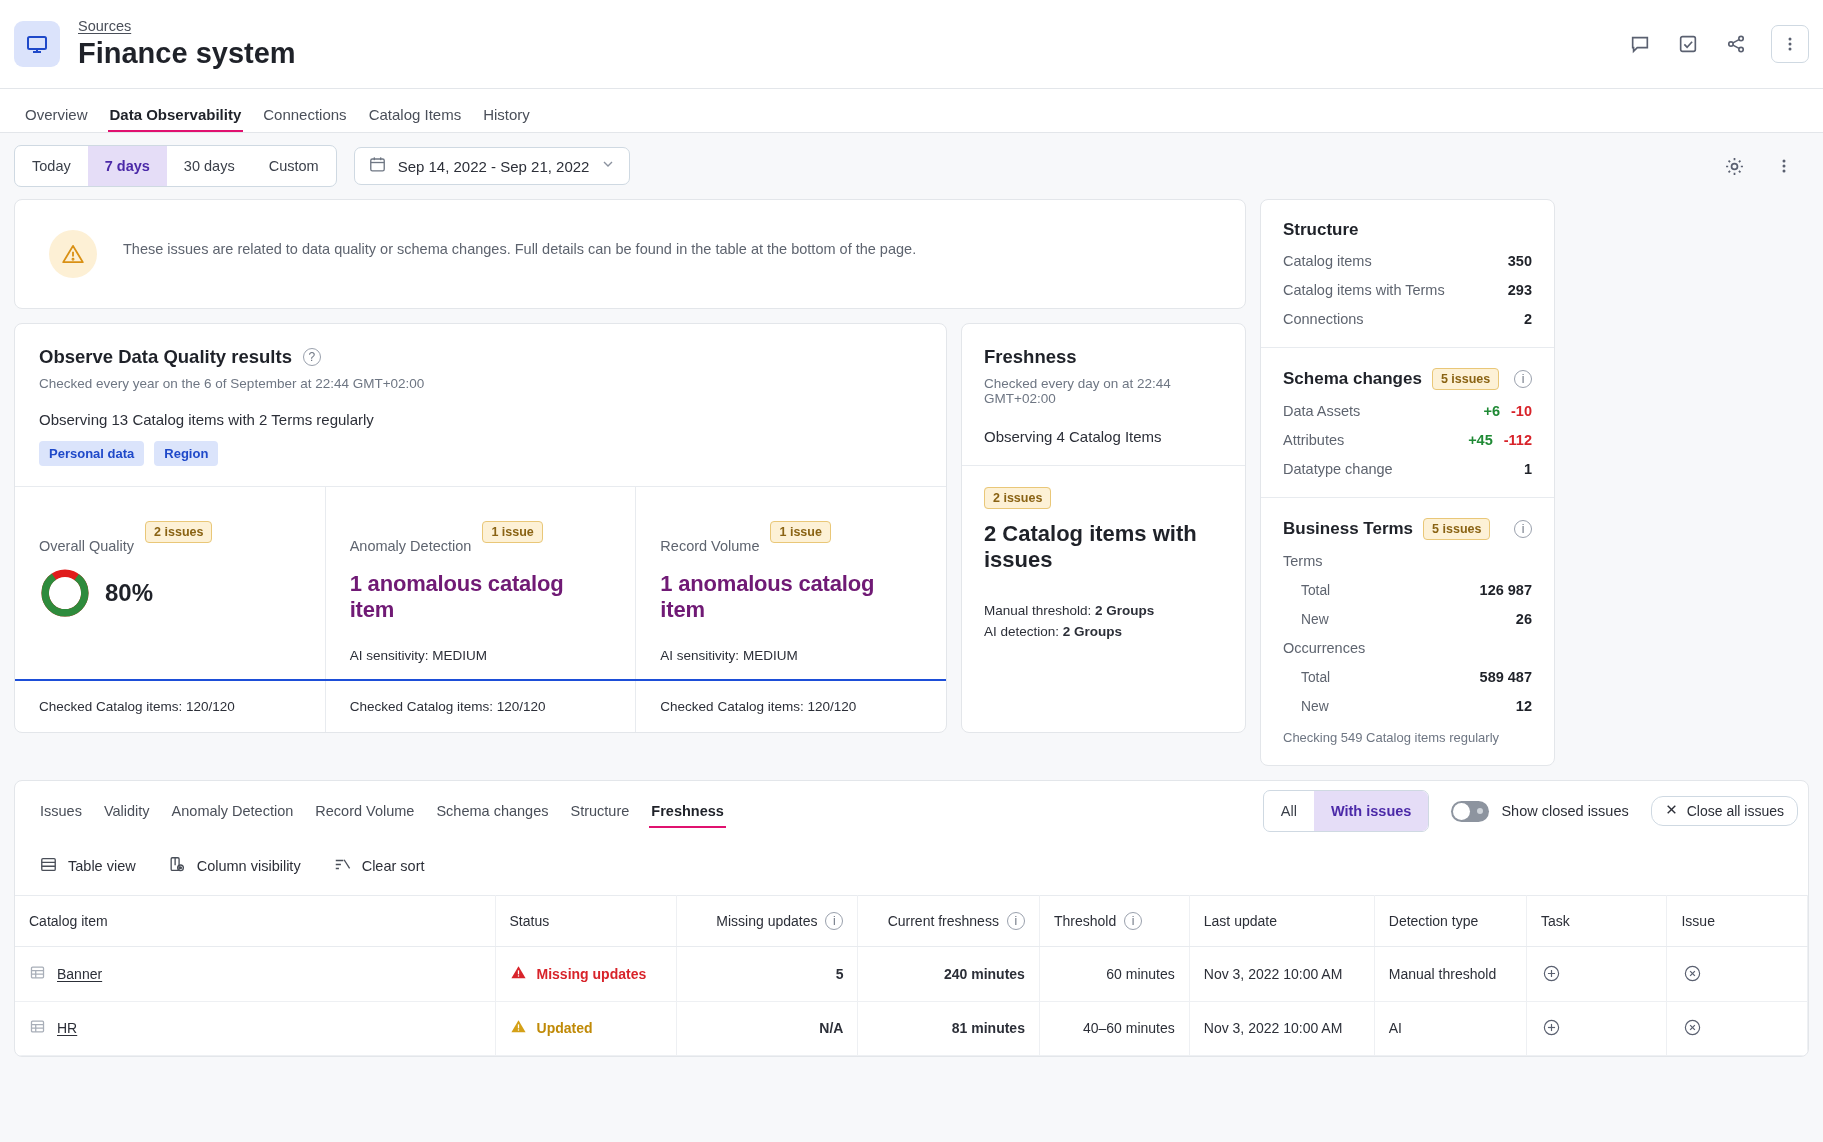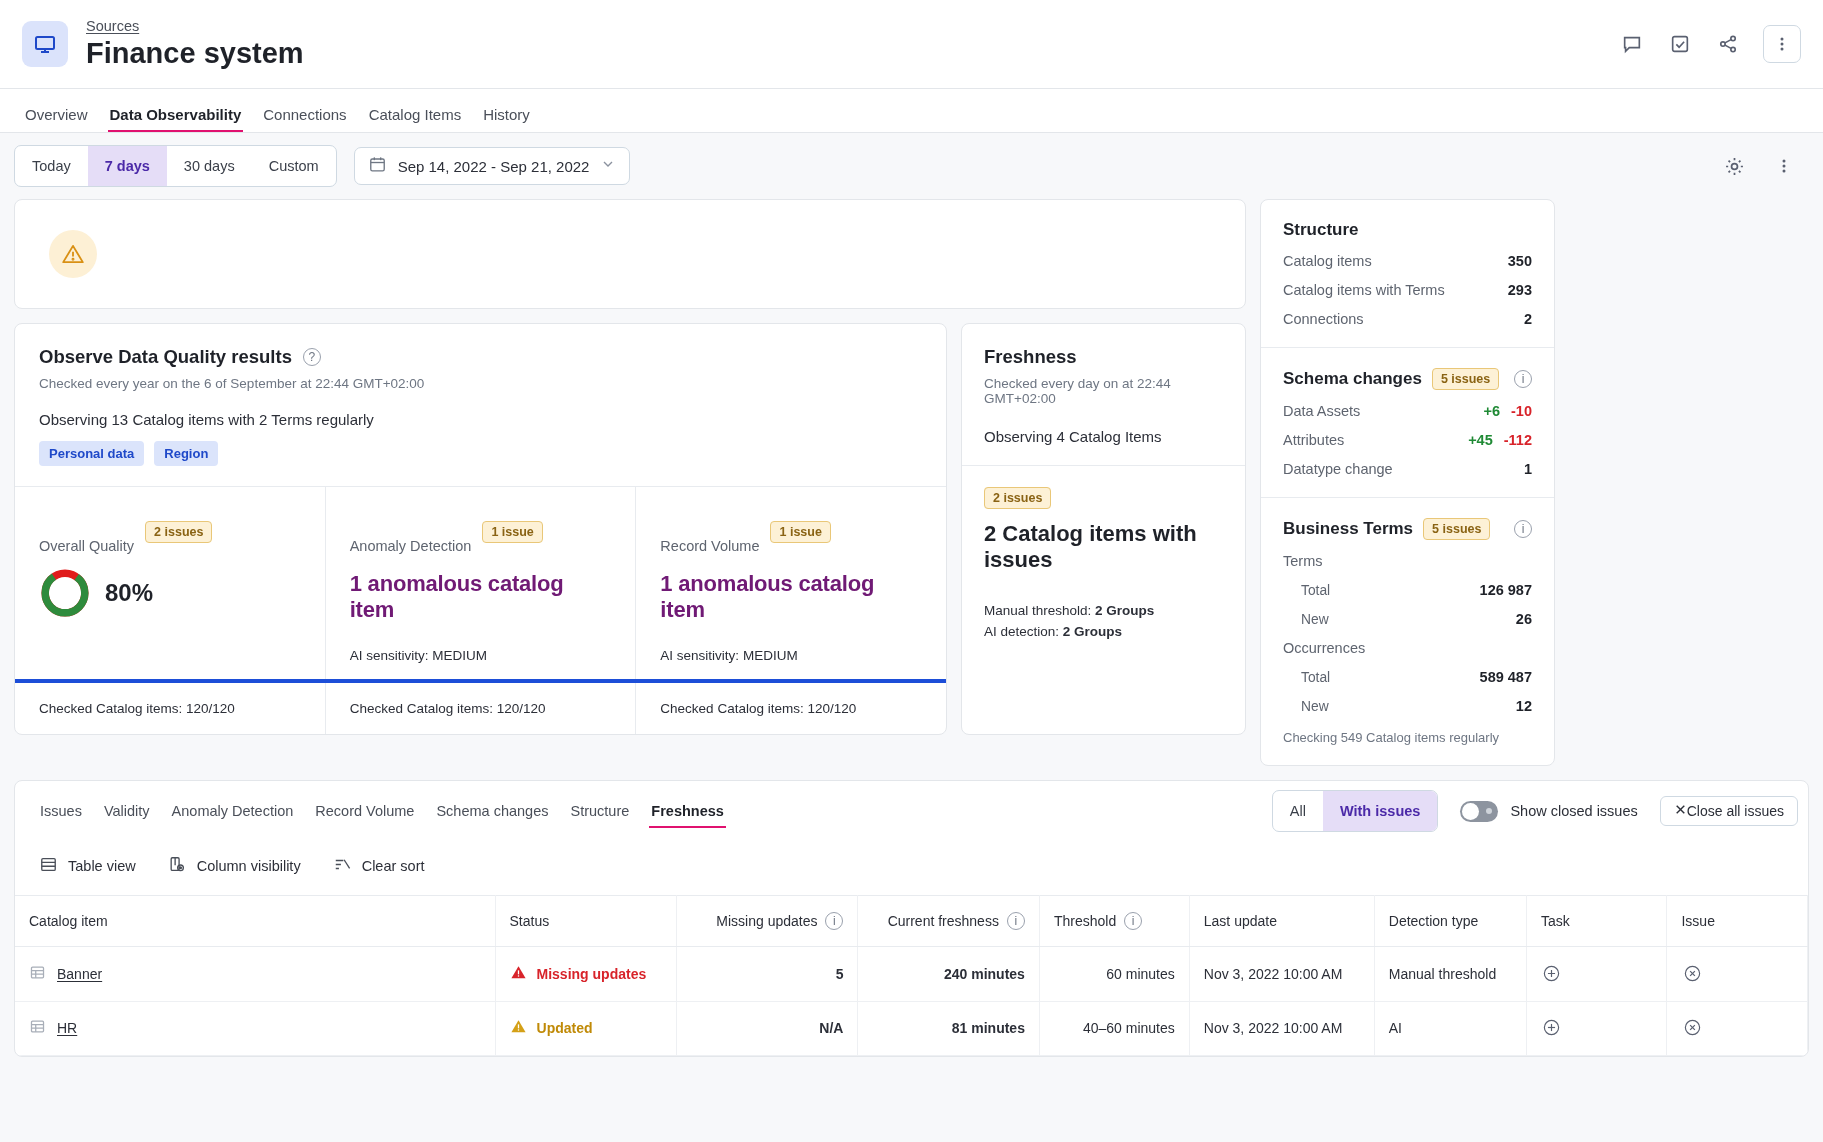--- a/index.html
+++ b/index.html
@@ -6,21 +6,21 @@
   html, body {
     width: 1823px; height: 1142px;
     font-family: "Liberation Sans", sans-serif;
     background: #f7f8fa; color: #2c2f38;
     overflow: hidden;
   }
 
   
   .app-header {
     height: 89px; background: #fff; border-bottom: 1px solid #e3e6ea;
-    display: flex; align-items: center; padding: 0 22px;
+    display: flex; align-items: center; padding: 0 14px;
   }
   .src-icon-box {
     width: 46px; height: 46px; border-radius: 9px; background: #dbe3fb;
     display: flex; align-items: center; justify-content: center; flex: none;
   }
   .header-titles { margin-left: 18px; }
   .breadcrumb {
     font-size: 14.5px; color: #4a4f59; text-decoration: underline;
     text-underline-offset: 2px; display: inline-block; cursor: pointer;
   }
@@ -85,21 +85,21 @@
   .metric { flex: 1; padding: 22px 24px 0 24px; position: relative; min-height: 192px; }
   .metric + .metric { border-left: 1px solid #e8ebef; }
   .metric-head { display: flex; align-items: center; gap: 11px; }
   .metric-label { font-size: 14.5px; color: #5e646f; margin-top: 29px; }
   .badge-issue { background: #fdf1d6; border: 1px solid #e9c778; color: #8a6314; font-size: 12.5px; font-weight: 600; padding: 3px 8px; border-radius: 4px; white-space: nowrap; }
   .metric-big { font-size: 22px; font-weight: 700; color: #701a75; margin-top: 17px; letter-spacing: -.2px; }
   .donut-row { display: flex; align-items: center; gap: 14px; margin-top: 13px; }
   .pct { font-size: 24px; font-weight: 700; color: #1f2229; }
   .metric-foot { font-size: 13.5px; color: #2c2f38; position: absolute; left: 24px; bottom: 16px; }
   .metric-foot b { font-weight: 400; }
-  .checked-row { display: flex; border-top: 4px solid #1d4ed8; }
+  .checked-row { display: flex; border-top: 2px solid #1d4ed8; }
   .checked-cell { flex: 1; padding: 18px 24px; font-size: 13.5px; color: #2c2f38; }
   .checked-cell + .checked-cell { border-left: 1px solid #e8ebef; }
 
   .fc-head { padding: 22px 22px 20px 22px; }
   .fc-title { font-size: 18.5px; font-weight: 700; color: #1f2229; }
   .fc-sub { font-size: 13.5px; color: #6e7683; margin-top: 8px; }
   .fc-obs { font-size: 15px; color: #2c2f38; margin-top: 22px; }
   .fc-body { border-top: 1px solid #e8ebef; padding: 22px 22px 0 22px; min-height: 192px; position: relative; }
   .fc-big { font-size: 22px; font-weight: 700; color: #1f2229; margin-top: 15px; }
   .fc-foot { position: absolute; left: 22px; bottom: 14px; font-size: 13.5px; color: #2c2f38; line-height: 1.55; }
@@ -125,21 +125,21 @@
   .bt-row { display: flex; align-items: center; height: 60px; padding: 0 10px 0 14px; }
   .btab { font-size: 14.5px; color: #4a4f59; padding: 0 11px; line-height: 46px; position: relative; cursor: pointer; white-space: nowrap; }
   .btab.active { color: #1f2229; font-weight: 600; }
   .btab.active::after { content: ""; position: absolute; left: 9px; right: 9px; bottom: 6px; height: 2.5px; background: #e0116f; }
   .bt-right { margin-left: auto; display: flex; align-items: center; gap: 22px; }
   .toggle-wrap { display: flex; align-items: center; gap: 12px; cursor: pointer; }
   .toggle { width: 38px; height: 21px; border-radius: 11px; background: #8d949f; position: relative; flex: none; }
   .toggle .knob { position: absolute; left: 2px; top: 2px; width: 17px; height: 17px; border-radius: 50%; background: #fff; }
   .toggle .dot { position: absolute; right: 6px; top: 7.5px; width: 6px; height: 6px; border-radius: 50%; background: #cfd4da; }
   .toggle-label { font-size: 14.5px; color: #2c2f38; }
-  .close-btn { height: 30px; border: 1px solid #cfd9e2; border-radius: 6px; background: #fff; display: flex; align-items: center; gap: 0; padding: 0 13px; font-size: 14px; color: #2c2f38; cursor: pointer; }
+  .close-btn { height: 30px; border: 1px solid #cfd9e2; border-radius: 12px; background: #fff; display: flex; align-items: center; gap: 9px; padding: 0 13px; font-size: 14px; color: #2c2f38; cursor: pointer; }
 
   .tools-row { display: flex; align-items: center; gap: 32px; padding: 14px 20px 18px 24px; }
   .tool { display: flex; align-items: center; gap: 10px; font-size: 14.5px; color: #2c2f38; cursor: pointer; }
 
   table.dt { width: 100%; border-collapse: collapse; table-layout: fixed; }
   table.dt th {
     font-size: 14px; font-weight: 400; color: #2c2f38; text-align: left;
     padding: 16px 14px; border-top: 1px solid #e8ebef; border-bottom: 1px solid #e8ebef;
     border-right: 1px solid #eef0f3; vertical-align: middle; white-space: nowrap;
   }
@@ -256,20 +256,21 @@
 
     <div class="card alert">
       <div class="alert-circle">
         <svg width="26" height="26" viewBox="0 0 24 24" fill="none" stroke="#d99014" stroke-width="1.7" stroke-linejoin="round">
           <path d="M12 4.5 L21 19.5 L3 19.5 Z"></path>
           <line x1="12" y1="10" x2="12" y2="14.3"></line>
           <circle cx="12" cy="16.8" r="0.5" fill="#d99014"></circle>
         </svg>
       </div>
       <div>
+        <div class="alert-sub">These issues are related to data quality or schema changes. Full details can be found in the table at the bottom of the page.</div>
       </div>
     </div>
 
     <div class="mid-row">
 
       <div class="card quality-card">
         <div class="qc-head">
           <div class="qc-title-line">
             <span class="qc-title">Observe Data Quality results</span>
             <span class="circ-i">?</span>

